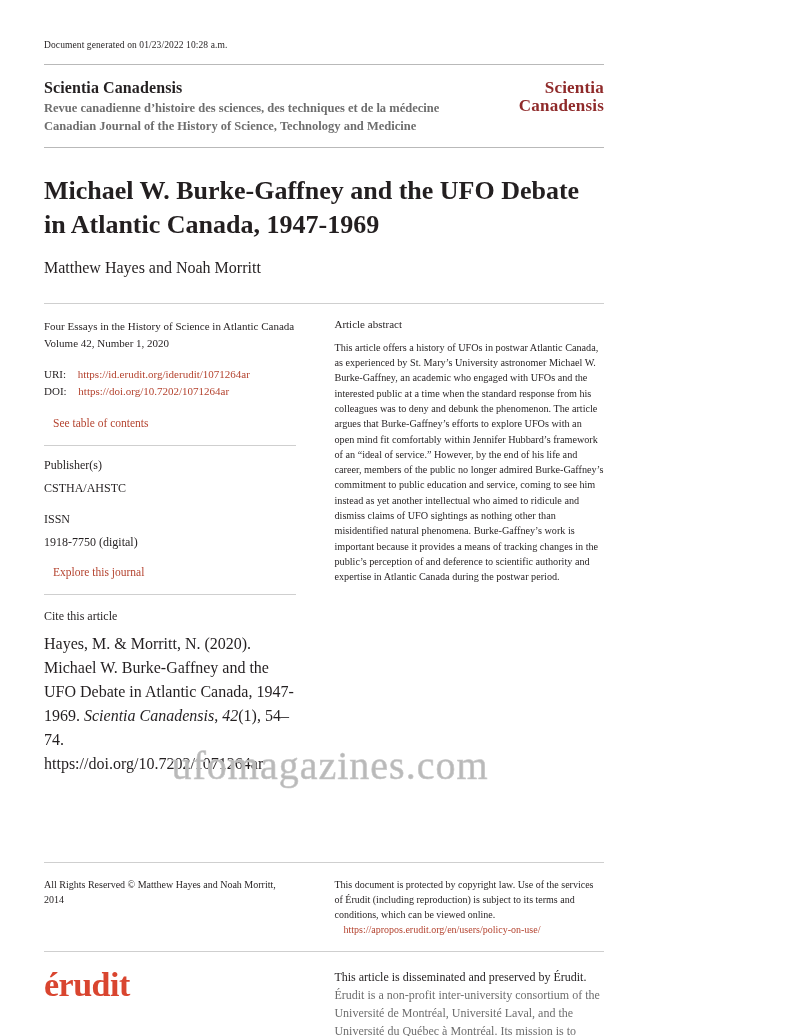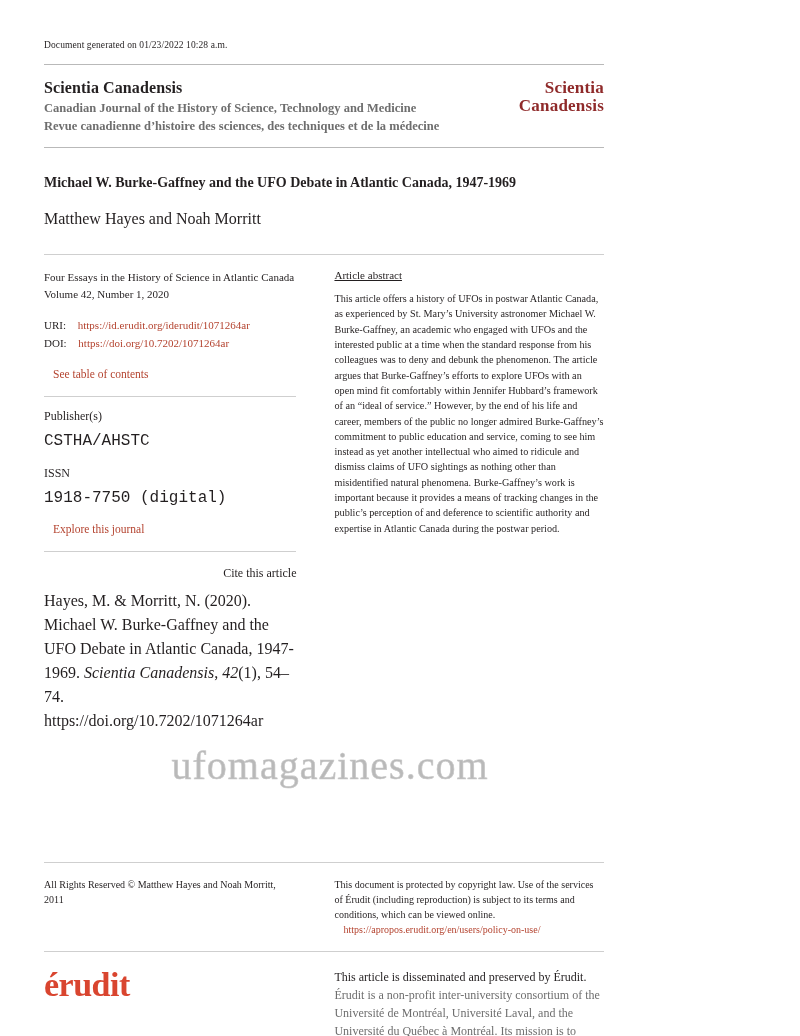--- a/index.html
+++ b/index.html
@@ -82,21 +82,21 @@
     display: block;
     font-weight: bold;
     font-size: 17px;
     letter-spacing: 0.2px;
   }
 
   
   .article-title {
     font-family: "Liberation Serif", serif;
     font-weight: bold;
-    font-size: 14px;
+    font-size: 26px;
     line-height: 1.28;
     margin: 26px 0 0 0;
     color: #231f20;
     max-width: 570px;
   }
   .authors {
     font-family: "Liberation Serif", serif;
     font-size: 16px;
     margin: 18px 0 26px 0;
     color: #231f20;
@@ -139,48 +139,45 @@
     display: block;
     margin-bottom: 16px;
   }
   .sec-head {
     font-size: 12px;
     font-weight: normal;
     margin: 0 0 8px 0;
     color: #231f20;
   }
   .sec-val {
-    font-size: 16px;
+    font-size: 12px;
     margin: 0 0 16px 0;
     color: #231f20;
-    font-family: Liberation Mono, monospace;
   }
   .explore {
     font-size: 11.5px;
     color: #b4432f;
     margin-bottom: 16px;
     display: block;
   }
   .cite-head {
     font-size: 12px;
     margin: 14px 0 8px 0;
-    text-align: right;
   }
   .cite-body {
     font-size: 16px;
     line-height: 1.5;
     color: #231f20;
   }
   .cite-body .ital { font-style: italic; }
 
   .abs-head {
     font-size: 11px;
     margin: 0 0 10px 0;
     color: #231f20;
-    text-decoration: underline;
   }
   .abs-body {
     font-size: 10.2px;
     line-height: 1.5;
     text-align: left;
     color: #231f20;
   }
 
   
   .watermark {
@@ -258,22 +255,22 @@
 
 <div class="page">
 
   <div class="generated">Document generated on 01/23/2022 10:28 a.m.</div>
 
   <hr class="rule">
 
   <div class="masthead">
     <div class="masthead-left">
       <div class="journal-title">Scientia Canadensis</div>
+      <div class="journal-sub">Revue canadienne d’histoire des sciences, des techniques et de la médecine</div>
       <div class="journal-sub">Canadian Journal of the History of Science, Technology and Medicine</div>
-      <div class="journal-sub">Revue canadienne d’histoire des sciences, des techniques et de la médecine</div>
     </div>
     <div class="logo">
       <span class="logo-line1">Scientia</span>
       <span class="logo-line2">Canadensis</span>
     </div>
   </div>
 
   <hr class="rule">
 
   <h1 class="article-title">Michael W. Burke-Gaffney and the UFO Debate in Atlantic Canada, 1947-1969</h1>
@@ -327,21 +324,21 @@
       <div class="abs-body">This article offers a history of UFOs in postwar Atlantic Canada, as experienced by St. Mary’s University astronomer Michael W. Burke-Gaffney, an academic who engaged with UFOs and the interested public at a time when the standard response from his colleagues was to deny and debunk the phenomenon. The article argues that Burke-Gaffney’s efforts to explore UFOs with an open mind fit comfortably within Jennifer Hubbard’s framework of an “ideal of service.” However, by the end of his life and career, members of the public no longer admired Burke-Gaffney’s commitment to public education and service, coming to see him instead as yet another intellectual who aimed to ridicule and dismiss claims of UFO sightings as nothing other than misidentified natural phenomena. Burke-Gaffney’s work is important because it provides a means of tracking changes in the public’s perception of and deference to scientific authority and expertise in Atlantic Canada during the postwar period.</div>
     </div>
 
   </div>
 
   <div class="watermark">ufomagazines.com</div>
 
   <div class="footer">
     <hr class="rule-thin">
     <div class="footer-row">
-      <div class="footer-left">All Rights Reserved © Matthew Hayes and Noah Morritt, 2011</div>
+      <div class="footer-left">All Rights Reserved © Matthew Hayes and Noah Morritt, 2014</div>
       <div class="footer-right">
         <div class="muted">This document is protected by copyright law. Use of the services of Érudit (including reproduction) is subject to its terms and conditions, which can be viewed online.</div>
         <a href="#">https://apropos.erudit.org/en/users/policy-on-use/</a>
       </div>
     </div>
 
     <div style="padding-top:14px;">
       <hr class="rule-thin">
     </div>
 

